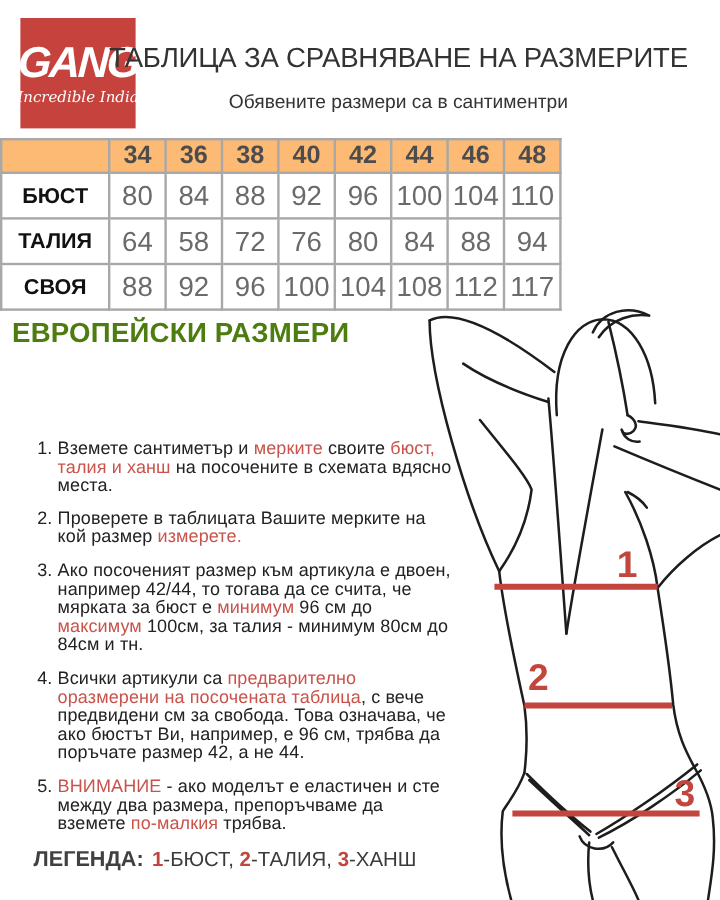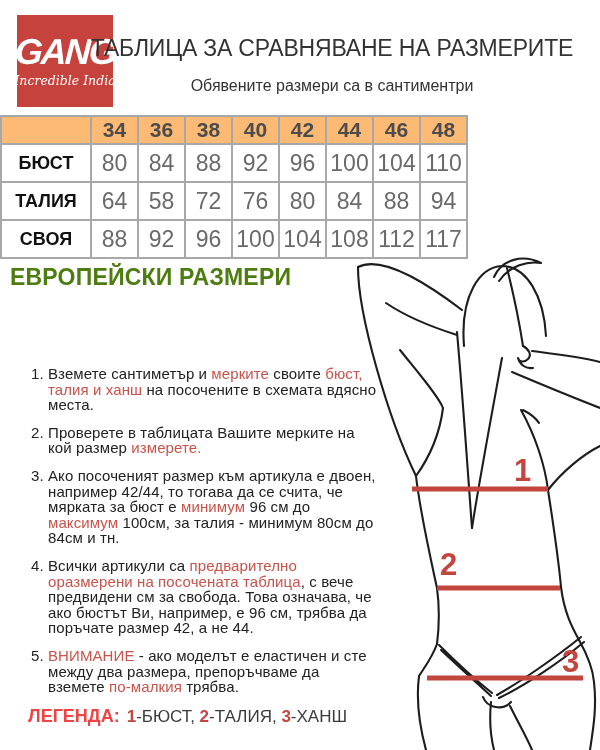--- a/index.html
+++ b/index.html
@@ -34,21 +34,21 @@
 
   
   .instructions{position:absolute;left:31px;top:366px;width:348px;}
   .item{display:flex;margin-bottom:12px;font-size:15px;line-height:15.6px;letter-spacing:0.1px;color:#222;}
   .item .num{flex:none;width:17px;}
   .item .txt{flex:1;}
   .red{color:#c9534b;}
 
   
   .legend{position:absolute;left:28px;top:706px;font-size:17px;color:#3b3b3b;white-space:nowrap;}
-  .legend .lab{font-weight:bold;color:#ef4444;margin-right:7px;font-size:18px;}
+  .legend .lab{font-weight:bold;color:#404040;margin-right:7px;font-size:18px;}
   .legend .lnum{font-weight:bold;color:#c2453e;}
 
   
   .figure{position:absolute;left:350px;top:250px;width:250px;height:500px;}
   .figure path{fill:none;stroke:#1d1d1d;stroke-width:2.1;stroke-linecap:round;stroke-linejoin:round;}
   .figure line{stroke:#c2453e;stroke-width:5;}
   .figure text{fill:#c2453e;font-weight:bold;font-size:31px;font-family:"Liberation Sans",sans-serif;}
 </style>
 </head>
 <body>

